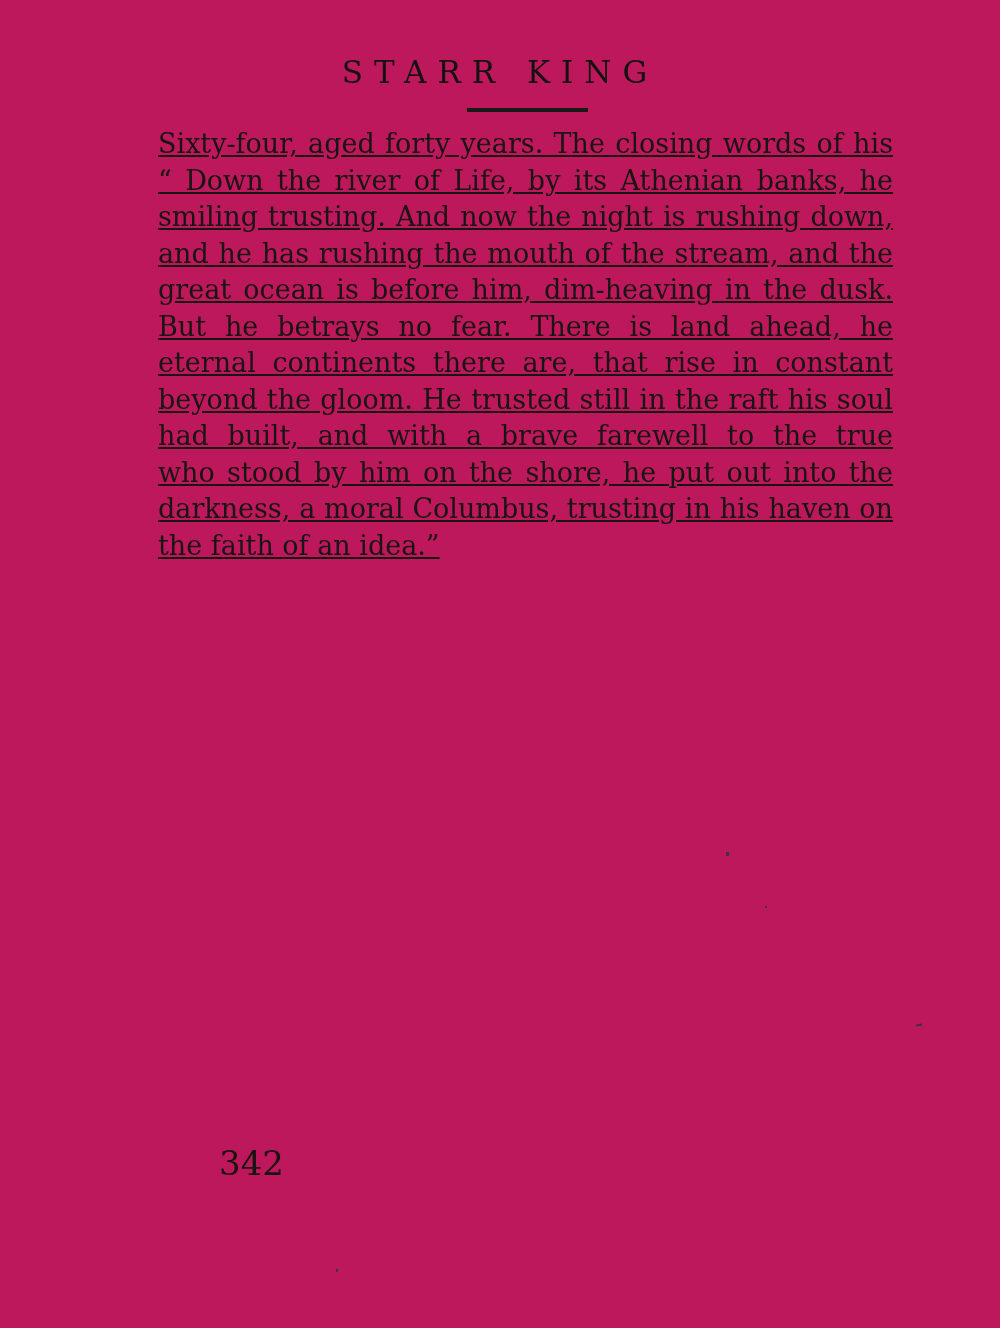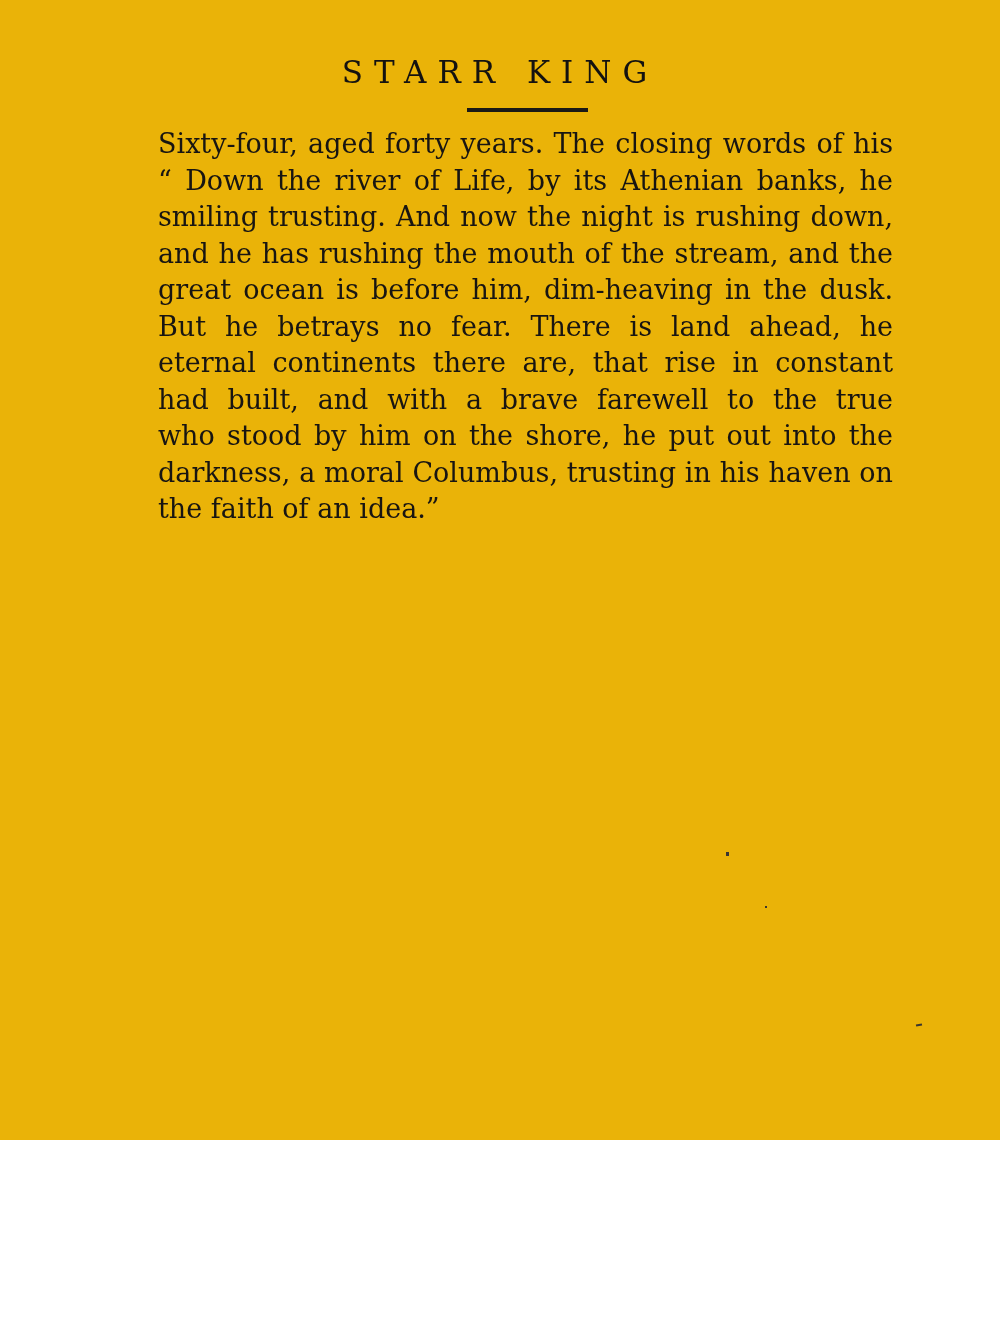--- a/index.html
+++ b/index.html
@@ -3,22 +3,22 @@
 <meta charset="utf-8">
 <style>
   html, body {
     margin: 0;
     padding: 0;
     background: #ffffff;
   }
   .page {
     position: relative;
     width: 1000px;
-    height: 1140px;
-    background: #eab308;
+    height: 1328px;
+    background: #be185d;
     color: #161412;
     font-family: "DejaVu Serif", "Liberation Serif", serif;
     overflow: hidden;
   }
   .running-head {
     position: absolute;
     top: 54px;
     left: 0;
     width: 1000px;
     text-align: center;
@@ -37,20 +37,21 @@
     background: #1b1916;
   }
   .body-text {
     position: absolute;
     top: 126px;
     left: 158px;
     width: 735px;
     font-size: 27px;
     line-height: 36.5px;
     color: #181512;
+    text-decoration: underline;
   }
   .line {
     text-align: justify;
     text-align-last: justify;
     height: 36.5px;
     overflow: hidden;
     white-space: normal;
   }
   .line.last {
     text-align-last: left;
@@ -82,20 +83,21 @@
   <div class="head-rule"></div>
 
   <div class="body-text">
     <div class="line">Sixty-four, aged forty years. The closing words of his</div>
     <div class="line">“ Down the river of Life, by its Athenian banks, he had</div>
     <div class="line">smiling trusting. And now the night is rushing down,</div>
     <div class="line">and he has rushing the mouth of the stream, and the</div>
     <div class="line">great ocean is before him, dim-heaving in the dusk.</div>
     <div class="line">But he betrays no fear. There is land ahead, he thought;</div>
     <div class="line">eternal continents there are, that rise in constant light</div>
+    <div class="line">beyond the gloom. He trusted still in the raft his soul</div>
     <div class="line">had built, and with a brave farewell to the true friends</div>
     <div class="line">who stood by him on the shore, he put out into the</div>
     <div class="line">darkness, a moral Columbus, trusting in his haven on</div>
     <div class="line last">the faith of an idea.”</div>
   </div>
 
   <div class="page-number">342</div>
 
   <div class="speck speck-1"></div>
   <div class="speck speck-2"></div>

